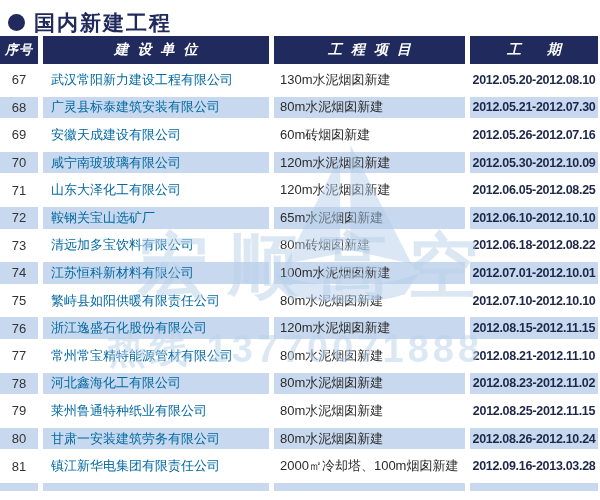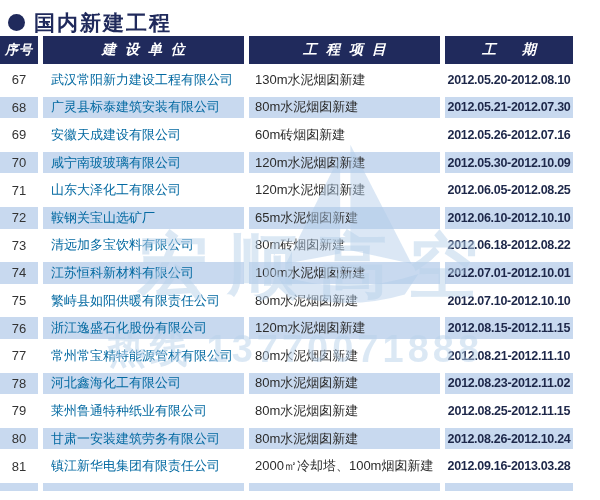--- a/index.html
+++ b/index.html
@@ -12,21 +12,21 @@
   }
   
   .title-bar { display:flex; align-items:center; gap:9px; padding:9px 0 0 8px; height:36px; box-sizing:border-box; }
   .bullet { width:17px; height:17px; border-radius:50%; background:#202a5c; flex:0 0 auto; }
   .title { font-size:21px; font-weight:700; color:#202a5c; letter-spacing:2px; line-height:1; }
 
   
   .row { display:flex; height:27.6px; padding-bottom:6px; box-sizing:border-box; }
   .cell { height:100%; display:flex; align-items:center; box-sizing:border-box; overflow:hidden; white-space:nowrap; }
   .c1 { width:38px;  justify-content:center; margin-right:5px; }
-  .c2 { width:201px; padding-left:8px;       margin-right:5px; }
+  .c2 { width:226px; padding-left:8px;       margin-right:5px; }
   .c3 { width:191px; padding-left:6px;       margin-right:5px; }
   .c4 { width:128px; justify-content:center; }
 
   
   .thead { height:28px; padding-bottom:0; margin-bottom:5px; }
   .thead .cell { background:#202a5c; color:#ffffff; font-weight:700; font-size:14px; justify-content:center; padding-left:0;font-style:italic; }
   .thead .c1 { letter-spacing:1px; font-size:13px; }
   .thead .c2 { letter-spacing:9px;  text-indent:9px; }
   .thead .c3 { letter-spacing:9px;  text-indent:9px; }
   .thead .c4 { letter-spacing:26px; text-indent:26px; }

